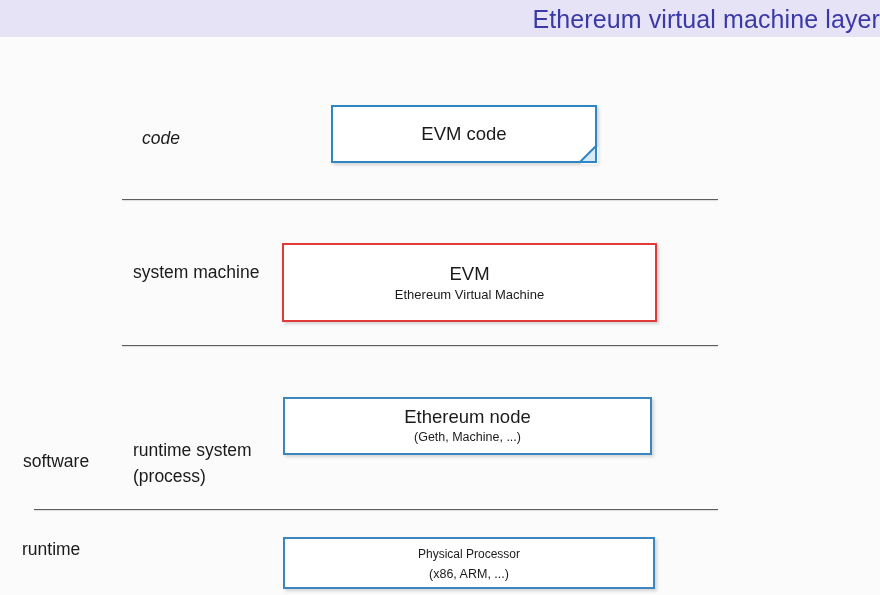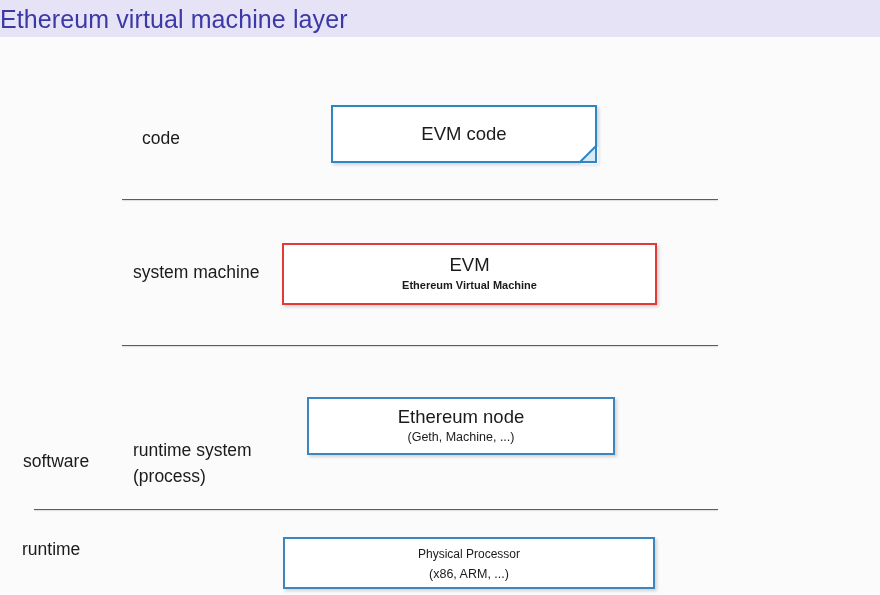--- a/index.html
+++ b/index.html
@@ -27,36 +27,36 @@
     top: 0;
     width: 880px;
     height: 37px;
     background: #e7e3f7;
   }
   #title-text {
     position: absolute;
     left: 0;
     top: 5px;
     width: 880px;
-    text-align: left;
+    text-align: right;
     font-size: 25px;
     color: #3a39a6;
     letter-spacing: 0.1px;
     white-space: nowrap;
   }
 
   
   .row-label {
     position: absolute;
     font-size: 17.5px;
     color: #1b1b1b;
     white-space: nowrap;
     line-height: 26px;
   }
-  #label-code      { left: 133px; top: 125px; width: 47px; text-align: right; }
+  #label-code      { left: 133px; top: 125px; width: 47px; text-align: right; font-style: italic; }
   #label-vm        { left: 133px; top: 259px; }
   #label-runtime   { left: 133px; top: 399px; margin-top: 38px; }
   #label-software  { left: 23px;  top: 448px; }
   #label-hardware  { left: 22px;  top: 536px; }
 
   
   .divider {
     position: absolute;
     height: 0;
     border-top: 1.6px solid #5b5b60;
@@ -108,34 +108,33 @@
     width: 21px;
     height: 21px;
     overflow: visible;
   }
 
   
   #box-evm {
     left: 282px;
     top: 243px;
     width: 375px;
-    height: 62px;
+    height: 79px;
     border: 2.4px solid #e03a3a;
   }
   #box-evm .box-title { font-size: 18.5px; }
-  #box-evm .box-sub   { font-size: 11px; font-weight: bold; }
+  #box-evm .box-sub   { font-size: 13px; }
 
   
   #box-node {
     left: 283px;
     top: 397px;
-    width: 308px;
+    width: 369px;
     height: 58px;
     border: 2.2px solid #3b86c0;
-    margin-left: 24px;
   }
   #box-node .box-title { font-size: 18.5px; }
 
   
   #box-cpu {
     left: 283px;
     top: 537px;
     width: 372px;
     height: 52px;
     border: 2.2px solid #3b86c0;

